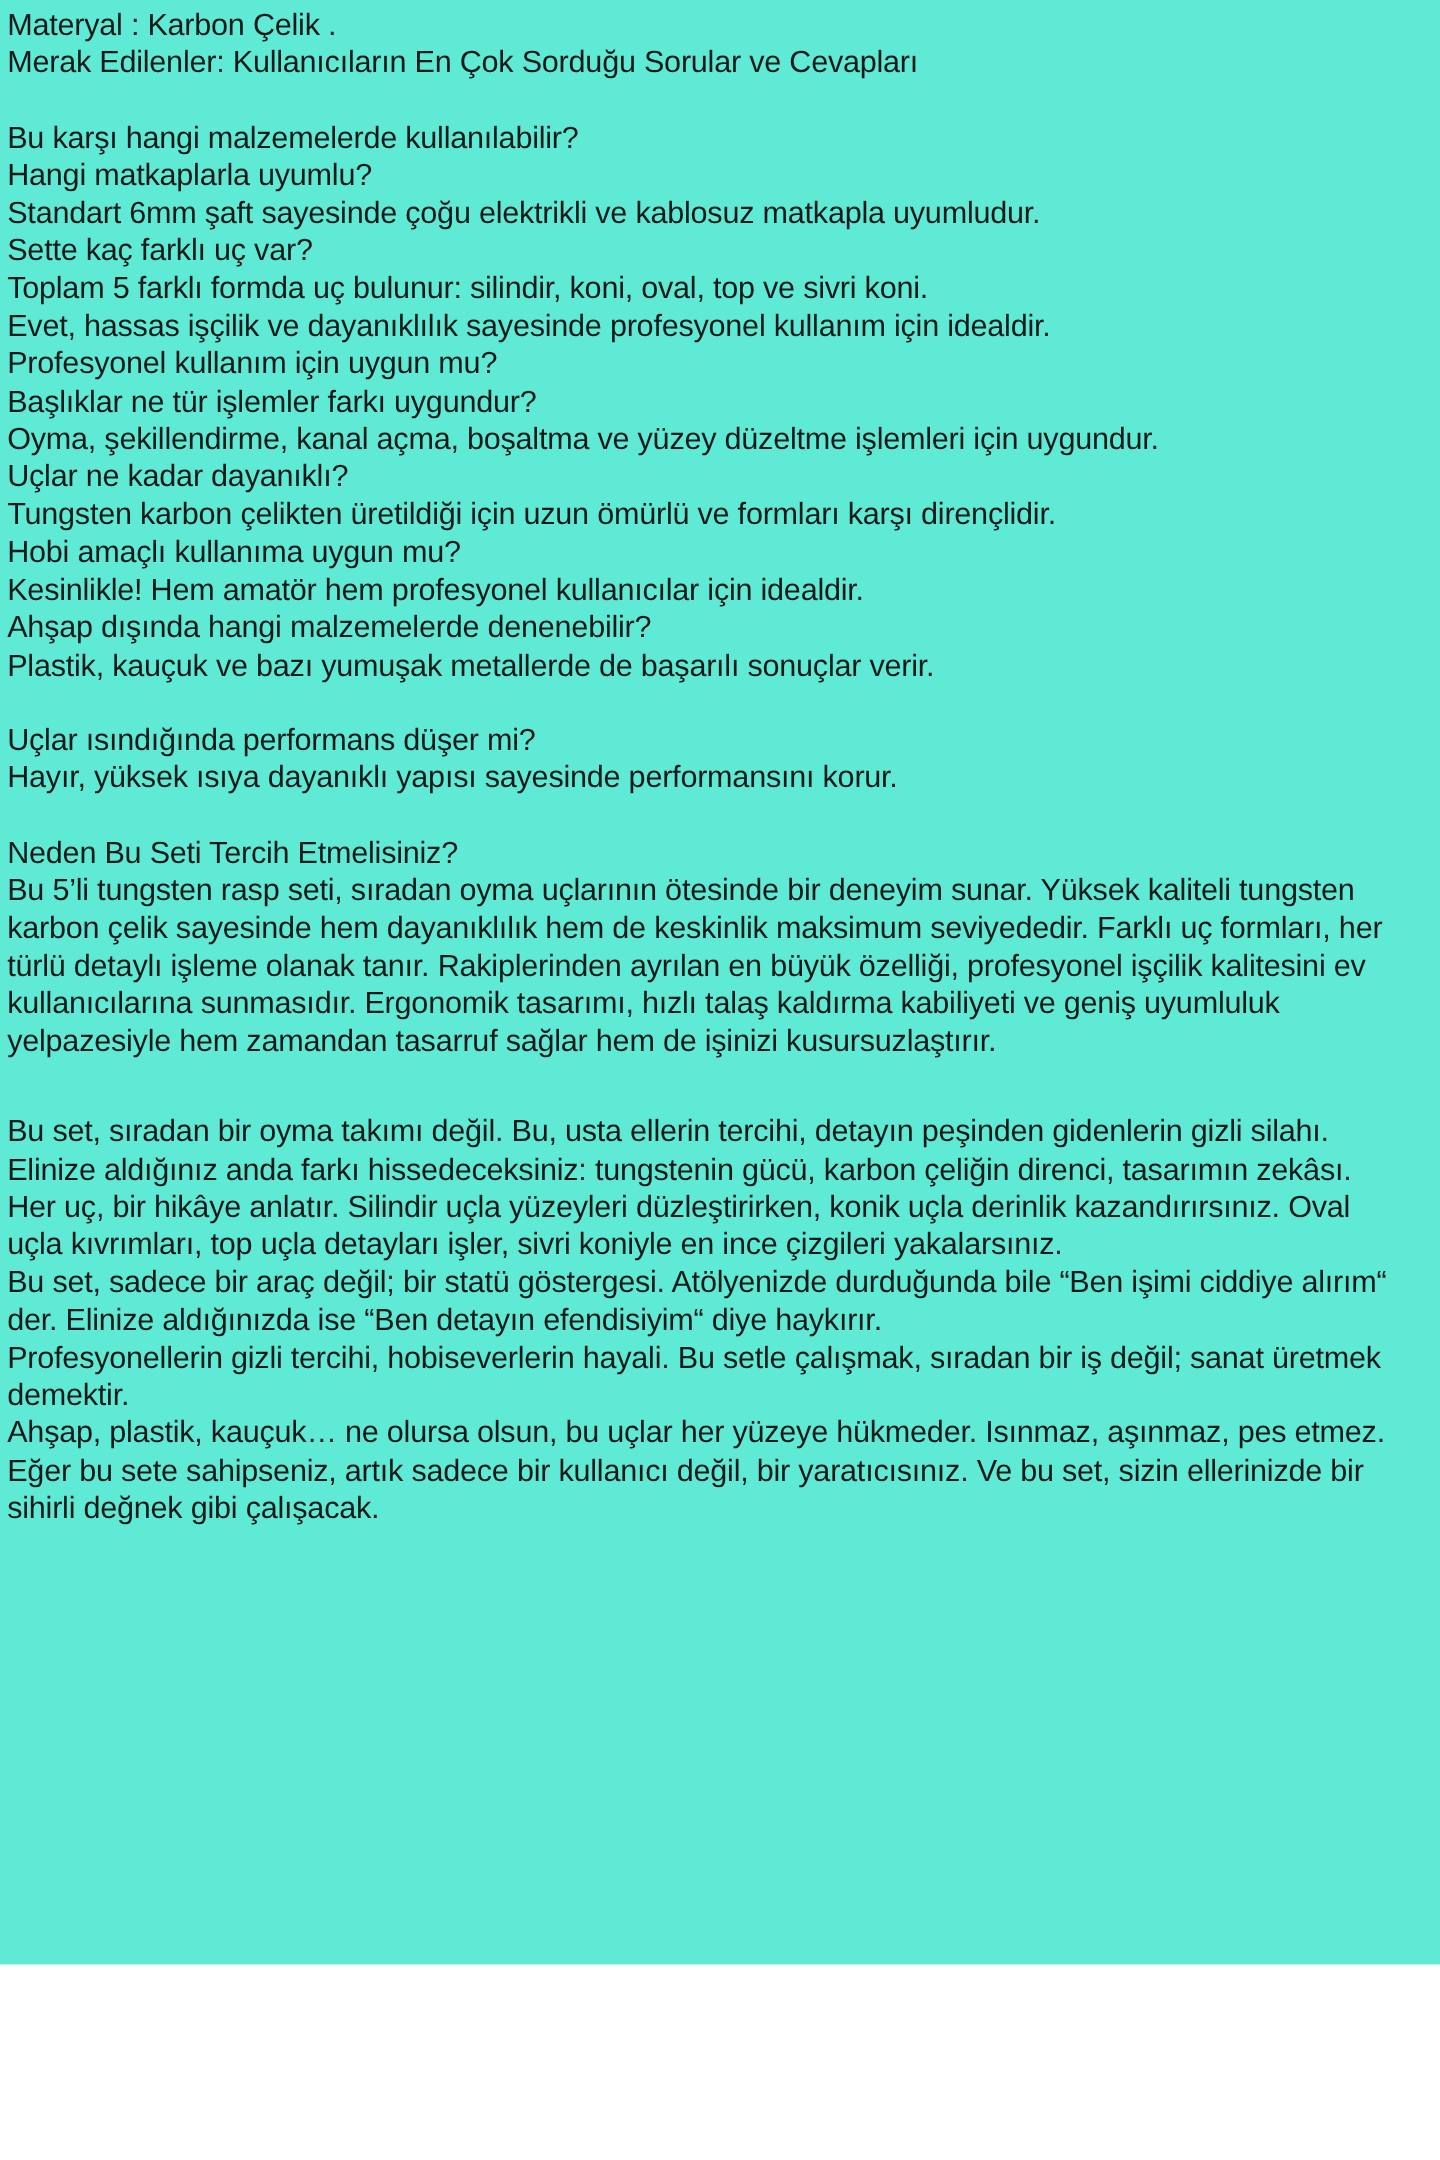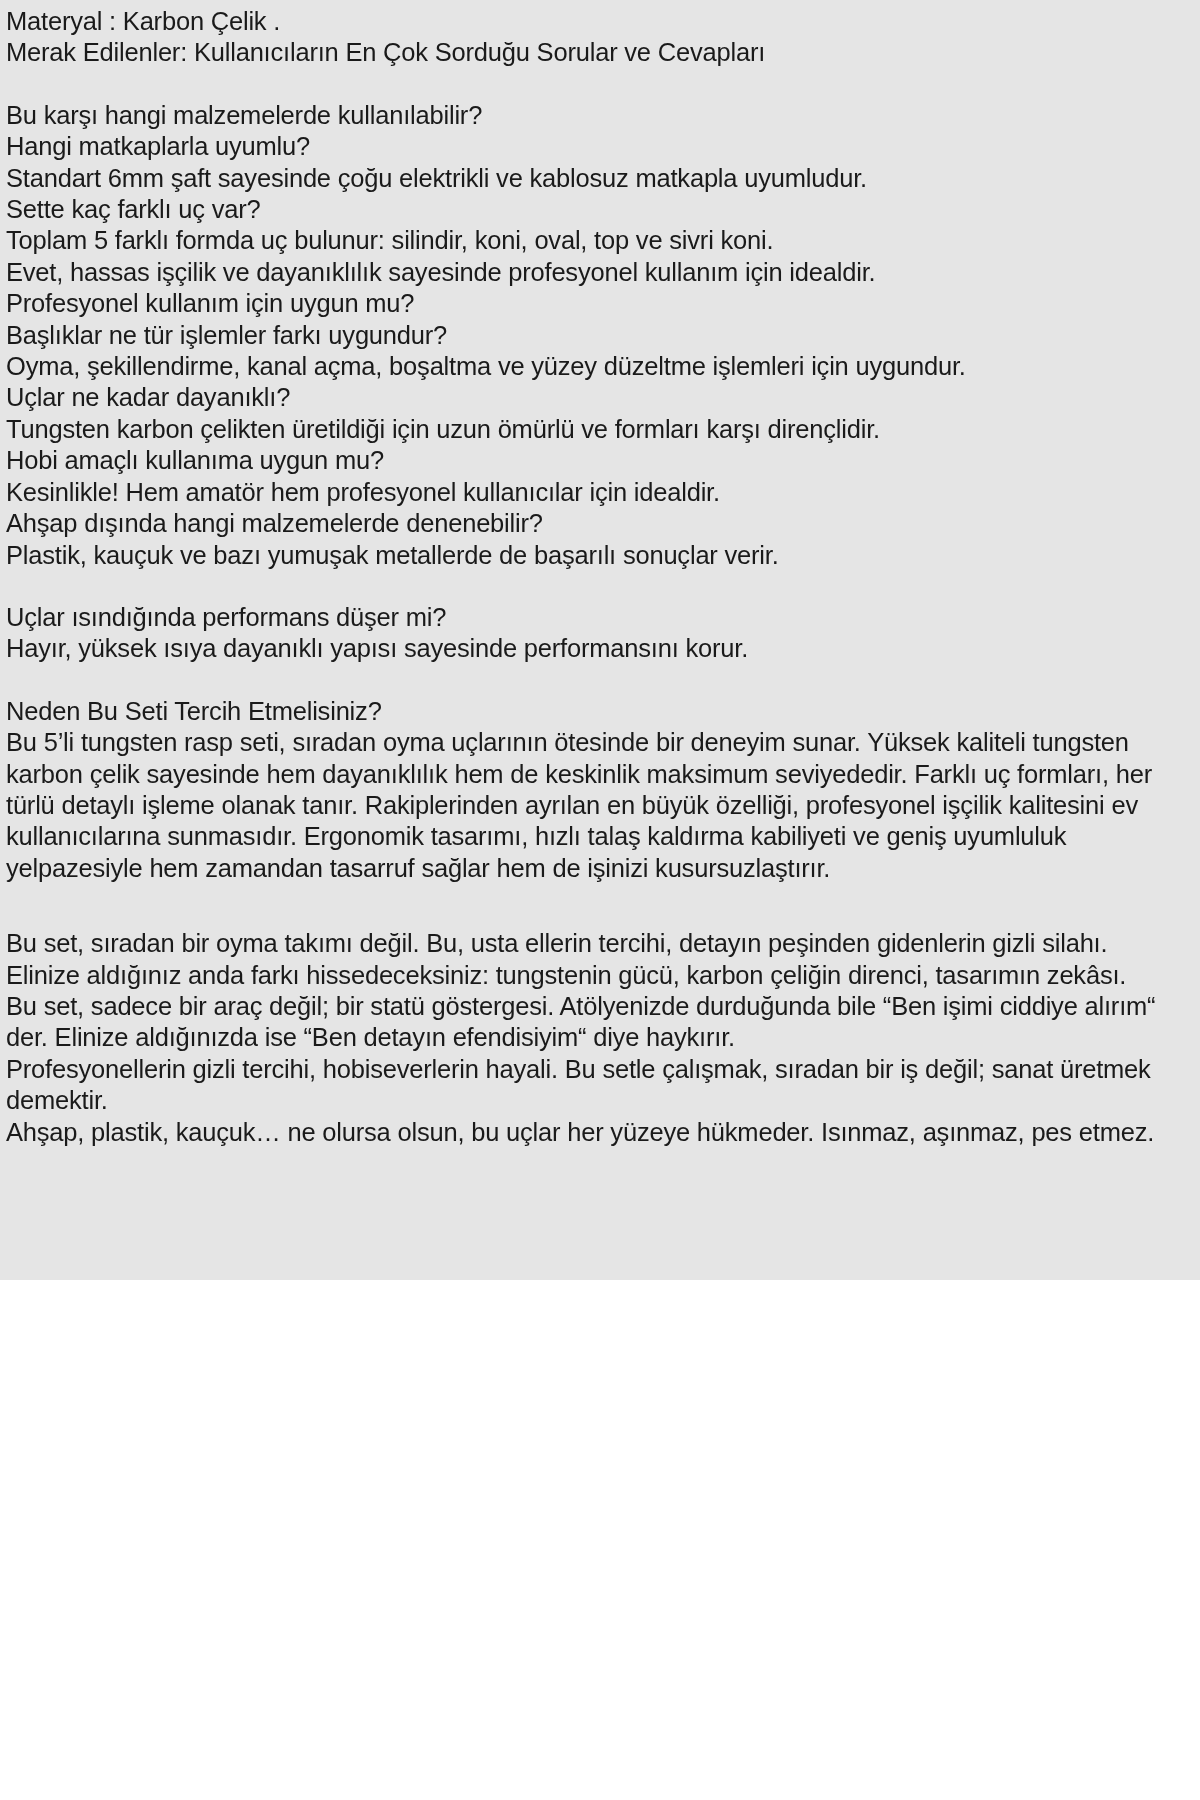--- a/index.html
+++ b/index.html
@@ -12,23 +12,23 @@
     width: 1200px;
     height: 1800px;
     overflow: hidden;
     font-family: "Liberation Sans", "DejaVu Sans", sans-serif;
     color: #1a1a1a;
     -webkit-font-smoothing: antialiased;
   }
   .page {
     box-sizing: border-box;
     width: 1200px;
-    height: 1280px;
+    height: 1637px;
     padding: 6px 26px 0 6px;
-    background: #e5e5e5;
+    background: #5eead4;
   }
   .doc-line {
     font-size: 25.5px;
     line-height: 31.4px;
     letter-spacing: -0.2px;
     white-space: pre-wrap;
     color: #1a1a1a;
     font-weight: 400;
   }
   .block {
@@ -86,18 +86,20 @@
 
   <div class="block">
     <div class="doc-line">Neden Bu Seti Tercih Etmelisiniz?</div>
     <div class="doc-line">Bu 5’li tungsten rasp seti, sıradan oyma uçlarının ötesinde bir deneyim sunar. Yüksek kaliteli tungsten karbon çelik sayesinde hem dayanıklılık hem de keskinlik maksimum seviyededir. Farklı uç formları, her türlü detaylı işleme olanak tanır. Rakiplerinden ayrılan en büyük özelliği, profesyonel işçilik kalitesini ev kullanıcılarına sunmasıdır. Ergonomik tasarımı, hızlı talaş kaldırma kabiliyeti ve geniş uyumluluk yelpazesiyle hem zamandan tasarruf sağlar hem de işinizi kusursuzlaştırır.</div>
   </div>
 
   <div class="gap-lg"></div>
 
   <div class="block">
     <div class="doc-line">Bu set, sıradan bir oyma takımı değil. Bu, usta ellerin tercihi, detayın peşinden gidenlerin gizli silahı. Elinize aldığınız anda farkı hissedeceksiniz: tungstenin gücü, karbon çeliğin direnci, tasarımın zekâsı.</div>
+    <div class="doc-line">Her uç, bir hikâye anlatır. Silindir uçla yüzeyleri düzleştirirken, konik uçla derinlik kazandırırsınız. Oval uçla kıvrımları, top uçla detayları işler, sivri koniyle en ince çizgileri yakalarsınız.</div>
     <div class="doc-line">Bu set, sadece bir araç değil; bir statü göstergesi. Atölyenizde durduğunda bile “Ben işimi ciddiye alırım“ der. Elinize aldığınızda ise “Ben detayın efendisiyim“ diye haykırır.</div>
     <div class="doc-line">Profesyonellerin gizli tercihi, hobiseverlerin hayali. Bu setle çalışmak, sıradan bir iş değil; sanat üretmek demektir.</div>
     <div class="doc-line">Ahşap, plastik, kauçuk… ne olursa olsun, bu uçlar her yüzeye hükmeder. Isınmaz, aşınmaz, pes etmez.</div>
+    <div class="doc-line">Eğer bu sete sahipseniz, artık sadece bir kullanıcı değil, bir yaratıcısınız. Ve bu set, sizin ellerinizde bir sihirli değnek gibi çalışacak.</div>
   </div>
 
 </div>
 
 </body></html>

